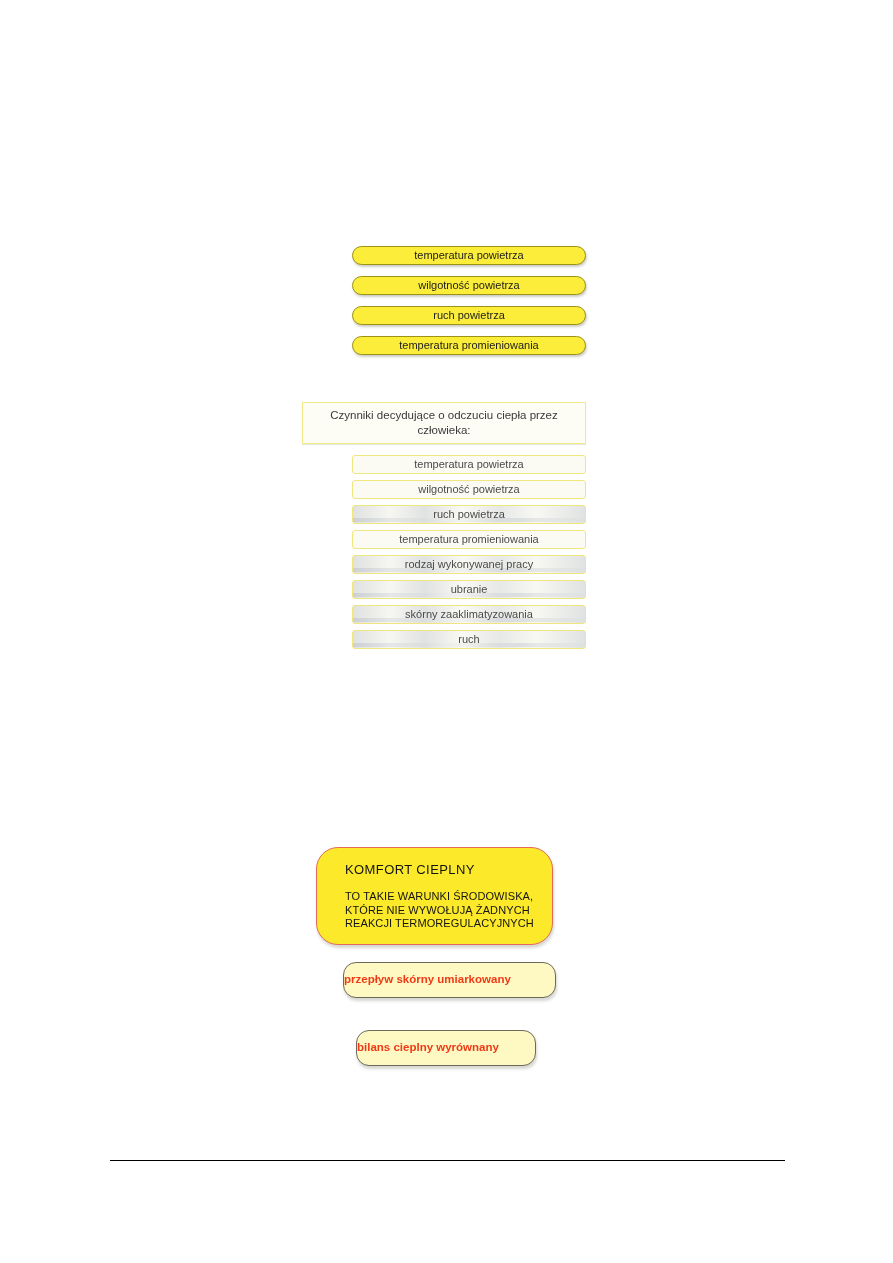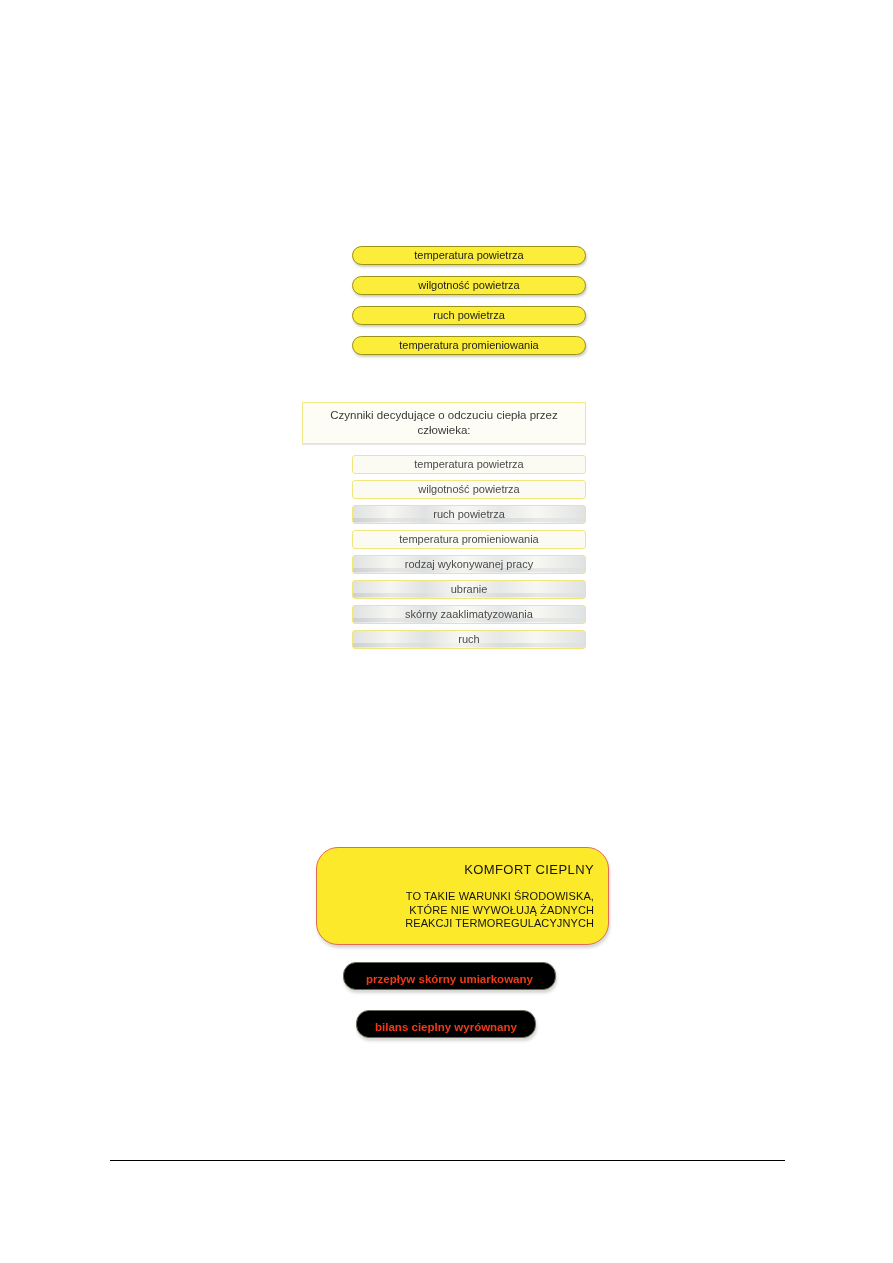--- a/index.html
+++ b/index.html
@@ -133,58 +133,57 @@
 
   
   .diagram-three {
     position: absolute;
     left: 316px;
     top: 847px;
     width: 270px;
   }
 
   .comfort-card {
-    width: 293px;
+    width: 237px;
     box-sizing: border-box;
     background: #fbe92a;
     border: 1.6px solid #e36a5a;
     border-radius: 22px;
-    padding: 14px 14px 13px 14px;
-    text-align: right;
+    padding: 14px 14px 13px 28px;
+    text-align: left;
     box-shadow: 1px 3px 3px rgba(140,140,125,0.35);
   }
   .comfort-title {
     font-size: 13px;
     letter-spacing: 0.4px;
     color: #141414;
     margin-bottom: 13px;
   }
   .comfort-body {
     font-size: 11px;
     line-height: 13.5px;
     letter-spacing: 0.1px;
     color: #141414;
   }
 
   .comfort-item {
     box-sizing: border-box;
-    background: #000000;
+    background: #fef9c3;
     border: 1.5px solid #6c6a5a;
     border-radius: 13px;
-    height: 28px;
-    text-align: center;
+    height: 36px;
     font-size: 11.5px;
     font-weight: bold;
     color: #f03a17;
     line-height: 33px;
     box-shadow: 1px 3px 3px rgba(140,140,125,0.35);
   }
   .comfort-item.i1 { margin-top: 17px; margin-left: 27px; width: 213px; }
   .comfort-item.i2 { margin-top: 14px; margin-left: 33px; width: 199px; }
-  .comfort-item.i3 { margin-top: 20px; margin-left: 40px; width: 180px; }
+  .comfort-item.i3 { margin-top: 32px; margin-left: 40px; width: 180px; }
 
   
   .footer-rule {
     position: absolute;
     left: 110px;
     top: 1160px;
     width: 675px;
     height: 0;
     border-top: 1.6px solid #000000;
   }

